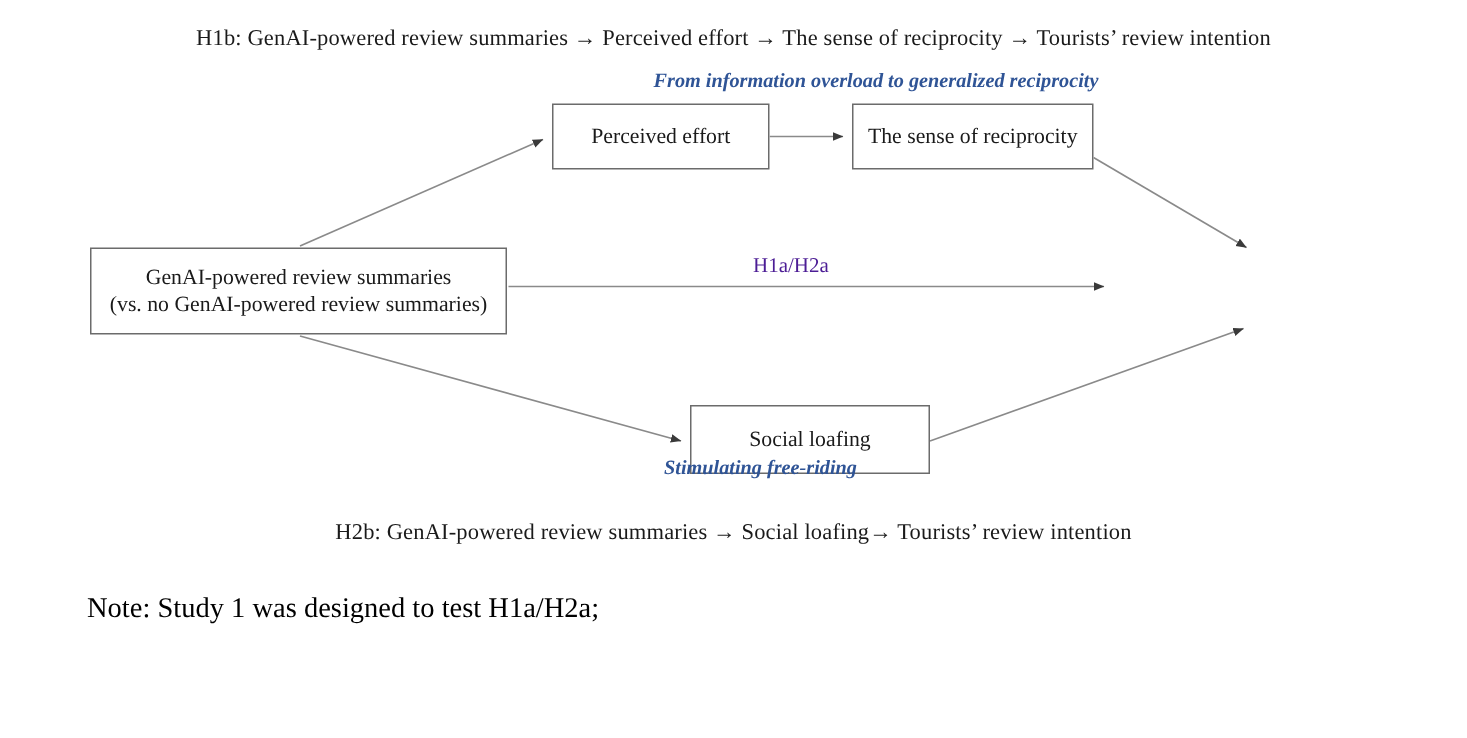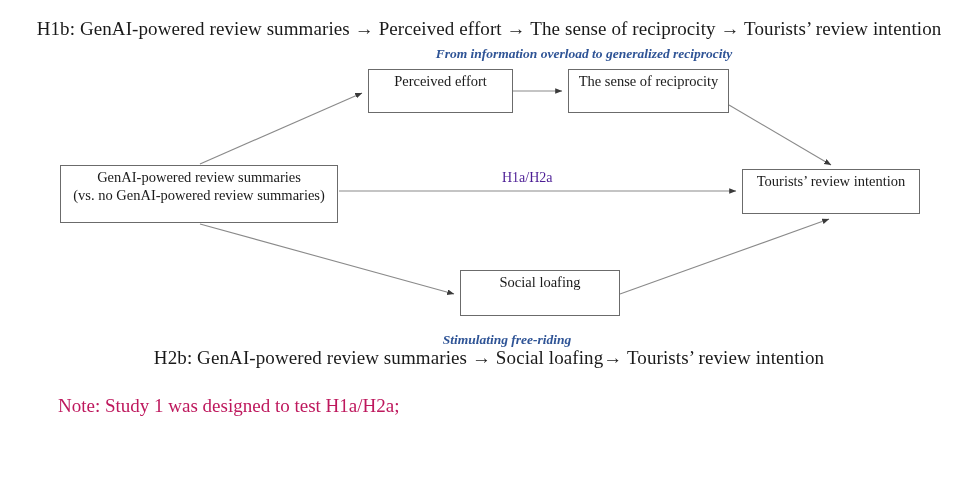--- a/index.html
+++ b/index.html
@@ -26,21 +26,21 @@
     position: absolute;
     top: 0;
     left: 0;
     width: 978px;
     height: 492px;
   }
   .hyp-line {
     position: absolute;
     width: 100%;
     text-align: center;
-    font-size: 19px;
+    font-size: 15px;
     letter-spacing: 0.1px;
     color: #1a1a1a;
     white-space: nowrap;
   }
   #hyp-h1b { top: 18px; }
   #hyp-h2b { top: 347px; }
 
   .blue-caption {
     position: absolute;
     font-style: italic;
@@ -52,35 +52,35 @@
   #caption-reciprocity {
     top: 46px;
     left: 0;
     width: 978px;
     text-align: center;
     padding-left: 96px;
     box-sizing: border-box;
     margin-left: 47px;
   }
   #caption-free-riding {
-    top: 332px;
+    top: 304px;
     left: 0;
     width: 978px;
     text-align: center;
     padding-left: 36px;
     box-sizing: border-box;
   }
 
   .node-box {
     position: absolute;
     box-sizing: border-box;
     border: 1.3px solid #6b6b6b;
     background: #ffffff;
     display: flex;
-    align-items: flex-start;
+    align-items: center;
     justify-content: center;
     text-align: center;
     font-size: 14.5px;
     line-height: 1.25;
     color: #1a1a1a;
     padding: 2px 6px;
   }
   #node-genai {
     left: 60px;  top: 165px;  width: 278px;  height: 58px;
   }
@@ -106,21 +106,21 @@
     color: #4c1d95;
     white-space: nowrap;
   }
 
   #note-block {
     position: absolute;
     left: 58px;
     top: 392px;
     font-size: 19px;
     line-height: 1.52;
-    color: #be185d;
+    color: #000000;
   }
   #note-block .note-row { white-space: nowrap; }
   #note-block .note-indent { padding-left: 58px; }
 </style>
 </head>
 <body>
 
 <div id="diagram-root">
 
   <div class="hyp-line" id="hyp-h1b">H1b: GenAI-powered review summaries → Perceived effort → The sense of reciprocity → Tourists’ review intention</div>
@@ -157,23 +157,20 @@
 
   <div class="node-box" id="node-genai">
     <span class="box-text">GenAI-powered review summaries
 (vs. no GenAI-powered review summaries)</span>
   </div>
 
   <div class="node-box" id="node-loafing">
     <span class="box-text">Social loafing</span>
   </div>
 
-  <div class="node-box" id="node-intention">
-    <span class="box-text">Tourists’ review intention</span>
-  </div>
 
   <div id="path-label-h1a">H1a/H2a</div>
 
   <div class="blue-caption" id="caption-free-riding">Stimulating free-riding</div>
 
   <div class="hyp-line" id="hyp-h2b">H2b: GenAI-powered review summaries → Social loafing→ Tourists’ review intention</div>
 
   <div id="note-block">
     <div class="note-row">Note: Study 1 was designed to test H1a/H2a;</div>
   </div>

